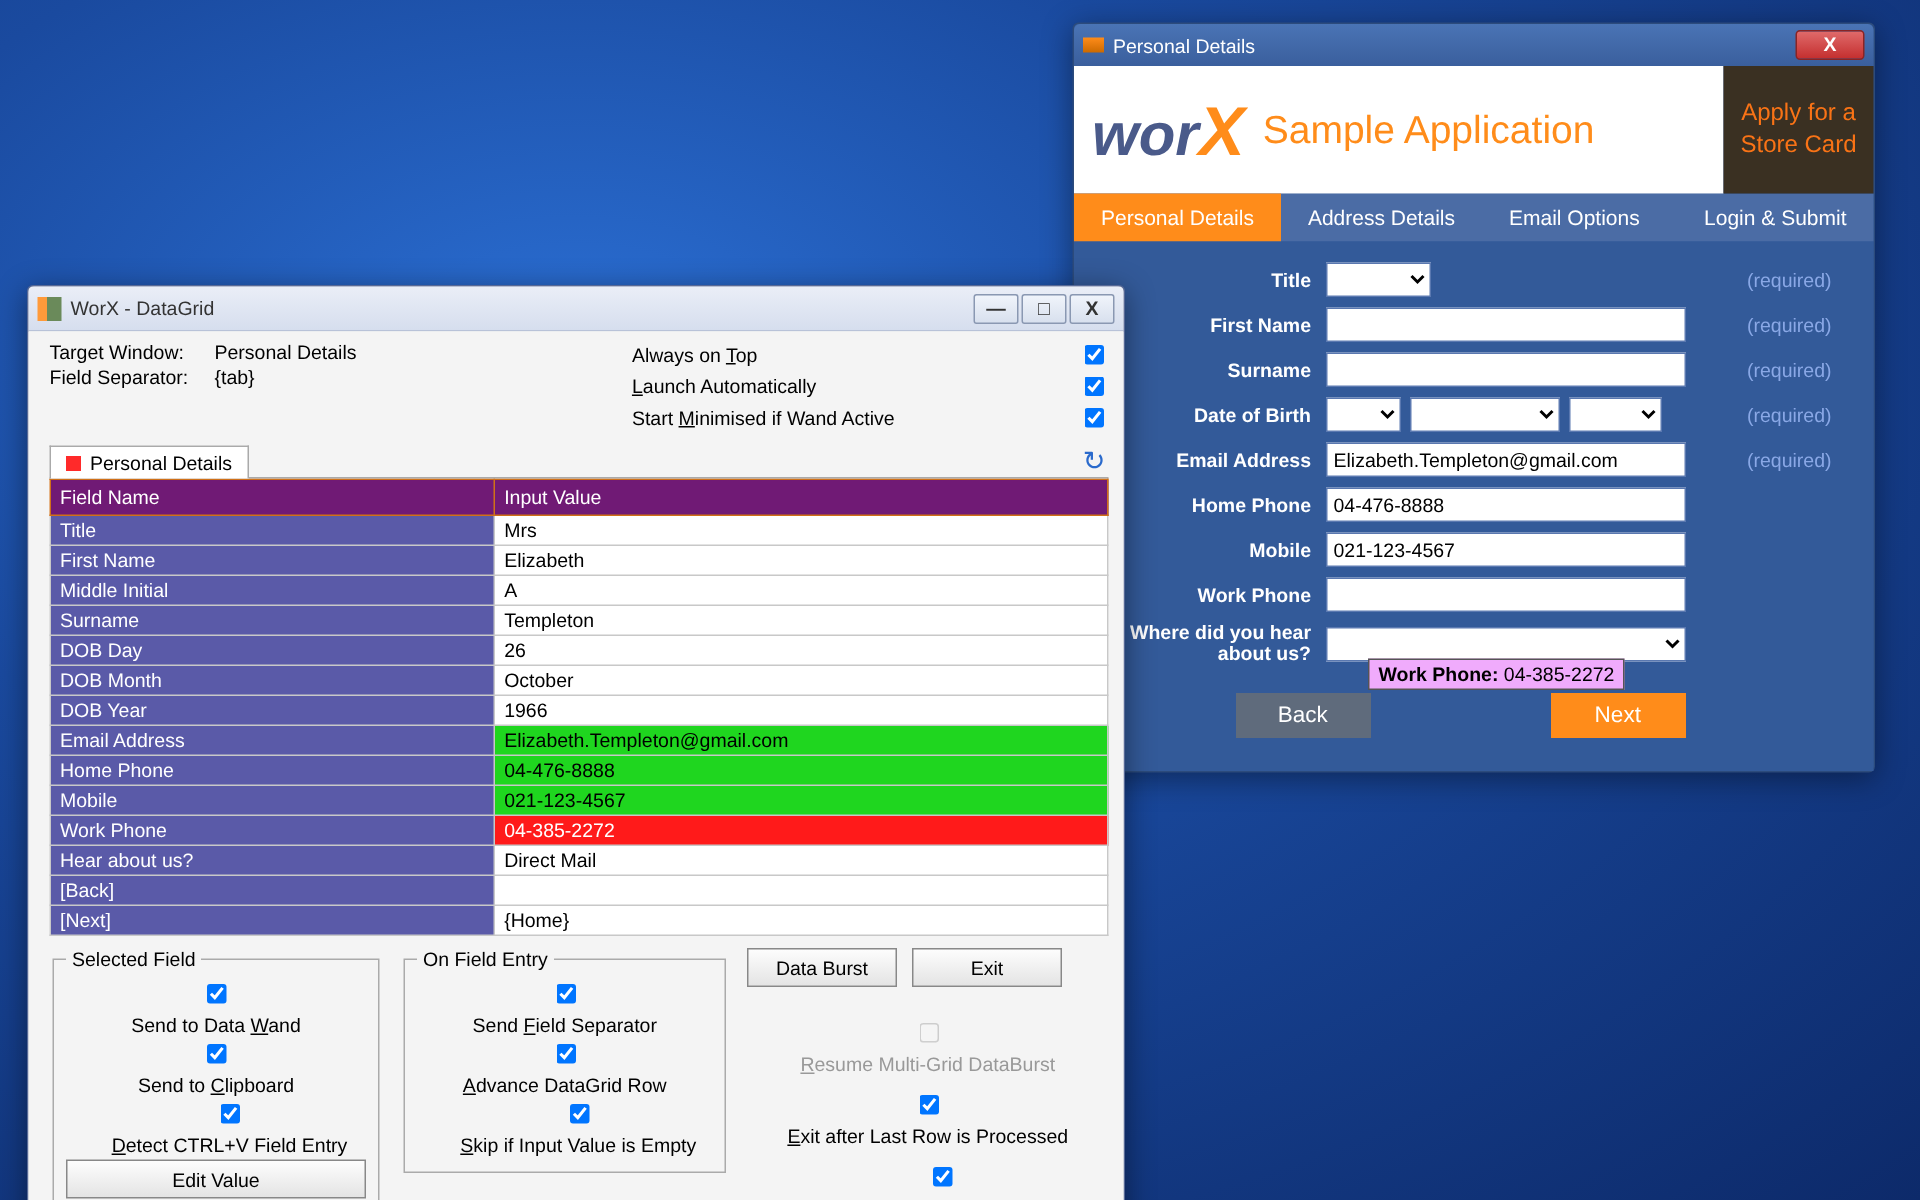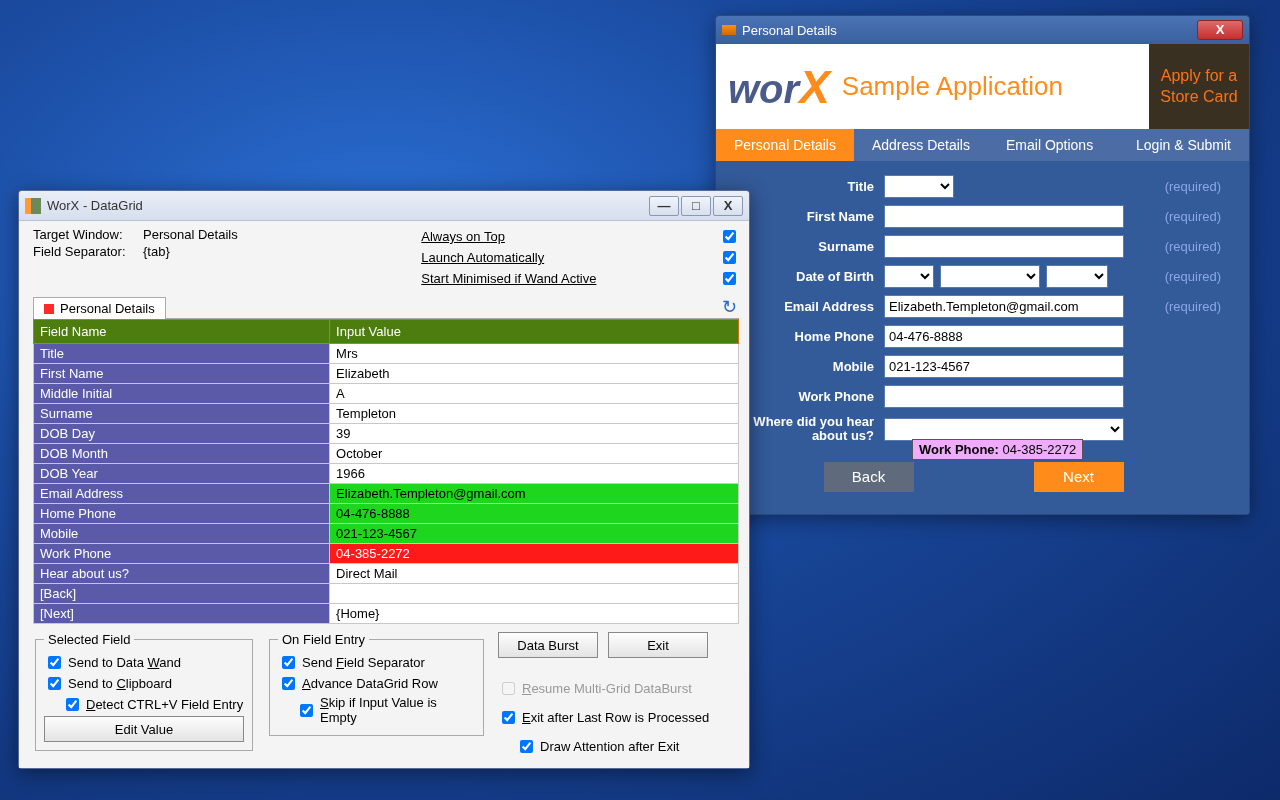--- a/index.html
+++ b/index.html
@@ -127,21 +127,21 @@
     width: 30px; height: 20px; margin-left: 2px; border: 1px solid #8a98b2; border-radius: 2px;
     background: linear-gradient(#f0f4fb, #d8e0ee);
     color: #333; text-align: center; line-height: 18px; font-weight: bold; cursor: pointer;
   }
   .win-dg .titlebar .winbtn.close {
     background: linear-gradient(#f0f4fb, #d8e0ee);
   }
   .win-dg .body { padding: 6px 10px 10px 14px; background: #f4f4f4; }
   .win-dg .toprow { display: flex; }
   .win-dg .toprow .left { flex: 0 0 55%; }
-  .win-dg .toprow .right { flex: 1; text-decoration: underline; }
+  .win-dg .toprow .right { flex: 1; }
   .win-dg .kv { display: flex; margin-bottom: 2px; font-size: 13px; }
   .win-dg .kv .k { width: 110px; }
   .win-dg .chkrow { display: flex; align-items: center; justify-content: flex-end; font-size: 13px; margin-bottom: 2px; }
   .win-dg .chkrow .lbl { flex: 1; text-align: left; }
   .win-dg .chkrow input { margin-left: 10px; }
   .win-dg .tabstrip {
     margin-top: 6px; display: flex; align-items: flex-end; border-bottom: 1px solid #aaa;
     position: relative;
   }
   .win-dg .tabstrip .tab {
@@ -151,38 +151,38 @@
   }
   .win-dg .tabstrip .tab .sq { width: 10px; height: 10px; background: #ff2a2a; }
   .win-dg .tabstrip .refresh {
     margin-left: auto; color: #2a6acc; font-size: 18px; cursor: pointer; padding-right: 2px;
   }
 
   .win-dg table.grid {
     width: 100%; border-collapse: collapse; margin-top: 0; background: #fff;
   }
   .win-dg table.grid th {
-    background: #4d7c0f; color: #fff; text-align: left; padding: 4px 6px;
+    background: #701a75; color: #fff; text-align: left; padding: 4px 6px;
     border: 1px solid #d07018; font-weight: normal;
   }
   .win-dg table.grid td {
     padding: 2px 6px; border: 1px solid #c8c8c8; font-size: 13px;
   }
   .win-dg table.grid td.fieldname { background: #5a5aa8; color: #fff; }
   .win-dg table.grid tr.green td.value { background: #1fd61f; color: #000; }
   .win-dg table.grid tr.red td.value { background: #ff1a1a; color: #fff; }
   .win-dg table.grid td.value { background: #fff; }
 
   .win-dg .bottom { display: flex; gap: 12px; margin-top: 8px; align-items: flex-start; }
   .win-dg fieldset {
     border: 1px solid #aaa; padding: 4px 8px 8px 8px; font-size: 13px;
     background: #f4f4f4;
   }
   .win-dg fieldset legend { padding: 0 4px; }
-  .win-dg .chk { display: flex; align-items: center; gap: 4px; margin: 2px 0; }
+  .win-dg .chk { display: flex; align-items: center; gap: 4px; margin: 2px 0; flex-direction: column; }
   .win-dg .chk.indent { margin-left: 18px; }
   .win-dg .btn-std {
     width: 100px; height: 26px; border: 1px solid #888; background: linear-gradient(#fdfdfd,#e4e4e4);
     cursor: pointer; font-size: 13px;
   }
   .win-dg .btn-wide { width: 200px; }
   .win-dg .bottom .col { display: flex; flex-direction: column; gap: 6px; }
   .win-dg .bottom .col .btns { display: flex; gap: 10px; }
   .win-dg .disabled { color: #999; margin-top: 15px; }
   .u { text-decoration: underline; }
@@ -355,21 +355,21 @@
           <tr>
             <td class="fieldname">Middle Initial</td>
             <td class="value">A</td>
           </tr>
           <tr>
             <td class="fieldname">Surname</td>
             <td class="value">Templeton</td>
           </tr>
           <tr>
             <td class="fieldname">DOB Day</td>
-            <td class="value">39</td>
+            <td class="value">26</td>
           </tr>
           <tr>
             <td class="fieldname">DOB Month</td>
             <td class="value">October</td>
           </tr>
           <tr>
             <td class="fieldname">DOB Year</td>
             <td class="value">1966</td>
           </tr>
           <tr class="green">

